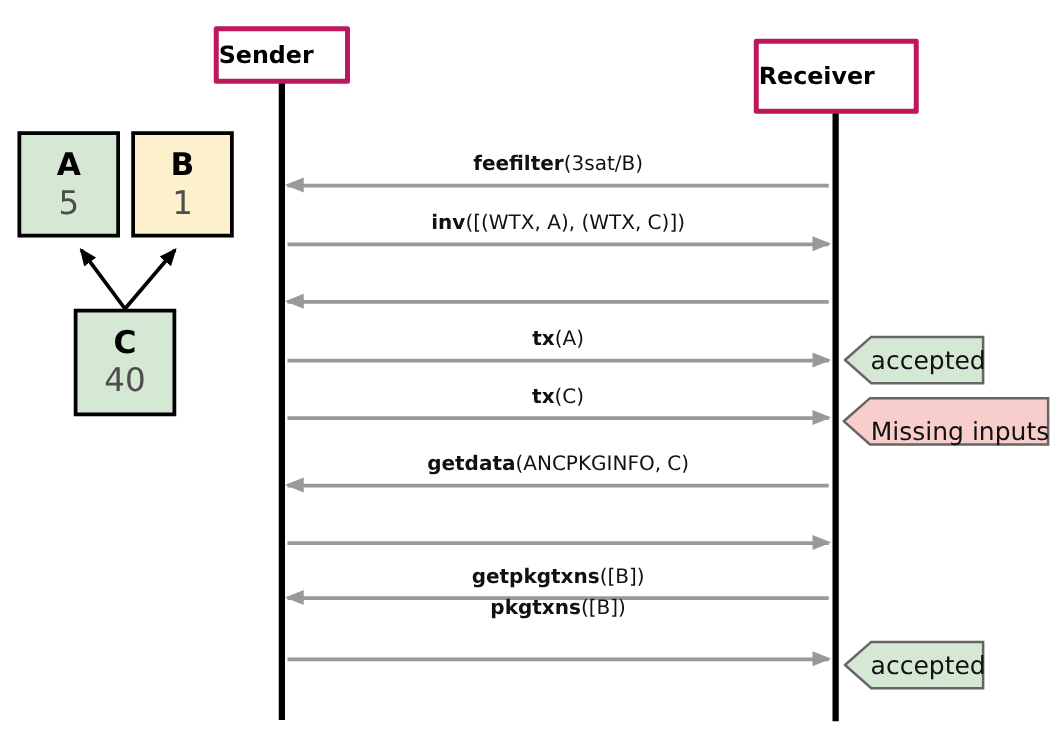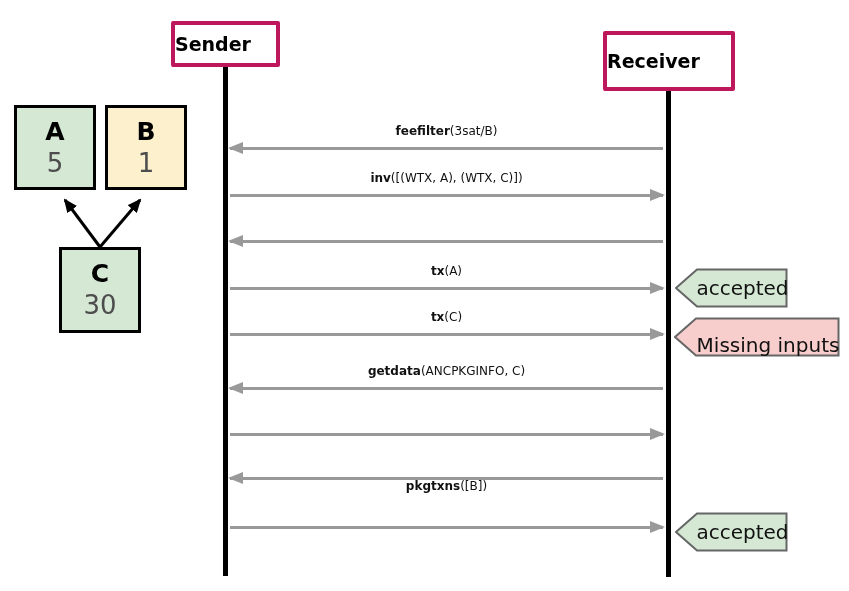--- a/index.html
+++ b/index.html
@@ -59,21 +59,21 @@
   }
 
   
   .msg-label {
     position: absolute;
     left: 230px;
     width: 433px;
     height: 22px;
     line-height: 22px;
     text-align: center;
-    font-size: 12px;
+    font-size: 16px;
     color: #111111;
     white-space: nowrap;
     z-index: 1;
   }
   .msg-label b { font-weight: bold; }
   .arrow {
     position: absolute;
     left: 230px;
     width: 433px;
     height: 3px;
@@ -115,21 +115,21 @@
     <span class="tx-fee">5</span>
   </div>
 
   <div class="tx-box" style="left: 105px; top: 105px; width: 82px; height: 85px; background: rgb(253, 240, 205);">
     <span class="tx-id">B</span>
     <span class="tx-fee">1</span>
   </div>
 
   <div class="tx-box" style="left: 59px; top: 247px; width: 82px; height: 86px; background: rgb(213, 232, 212);">
     <span class="tx-id">C</span>
-    <span class="tx-fee">30</span>
+    <span class="tx-fee">40</span>
   </div>
 
   <svg class="dep-arrows" width="200" height="260" viewBox="0 0 200 260">
     <defs>
       <marker id="dep-head" viewBox="0 0 14 12" refX="12" refY="6" markerWidth="14" markerHeight="12" markerUnits="userSpaceOnUse" orient="auto">
         <path d="M0,0 L14,6 L0,12 Z" fill="#000000"></path>
       </marker>
     </defs>
     <line x1="100" y1="157" x2="65" y2="110" stroke="#000000" stroke-width="3" marker-end="url(#dep-head)"></line>
     <line x1="100" y1="157" x2="140" y2="110" stroke="#000000" stroke-width="3" marker-end="url(#dep-head)"></line>
@@ -157,20 +157,21 @@
   <div class="arrow right" style="top:287px;"></div>
 
   <div class="msg-label" style="top:306px;"><b>tx</b><span>(C)</span></div>
   <div class="arrow right" style="top:333px;"></div>
 
   <div class="msg-label" style="top:360px;"><b>getdata</b><span>(ANCPKGINFO, C)</span></div>
   <div class="arrow left" style="top:387px;"></div>
 
   <div class="arrow right" style="top:433px;"></div>
 
+  <div class="msg-label" style="top:450px;"><b>getpkgtxns</b><span>([B])</span></div>
   <div class="arrow left" style="top:477px;"></div>
 
   <div class="msg-label" style="top:475px;"><b>pkgtxns</b><span>([B])</span></div>
   <div class="arrow right" style="top:526px;"></div>
 
   <div class="tag" style="left:675px; top:268px; width:113px; height:40px;">
     <svg width="113" height="40" viewBox="0 0 113 40">
       <polygon points="1,20 22,1.5 111.5,1.5 111.5,38.5 22,38.5" stroke="#666666" stroke-width="2" fill="#d5e8d4"></polygon>
     </svg>
     <span class="tag-text">accepted</span>

